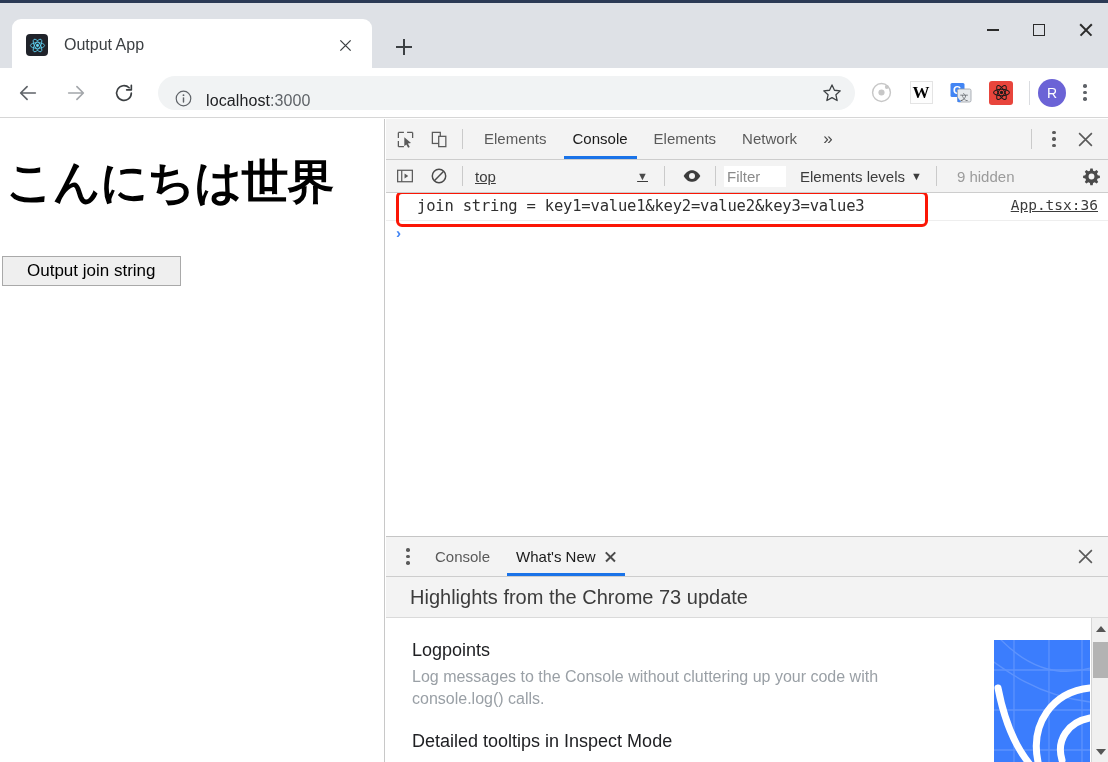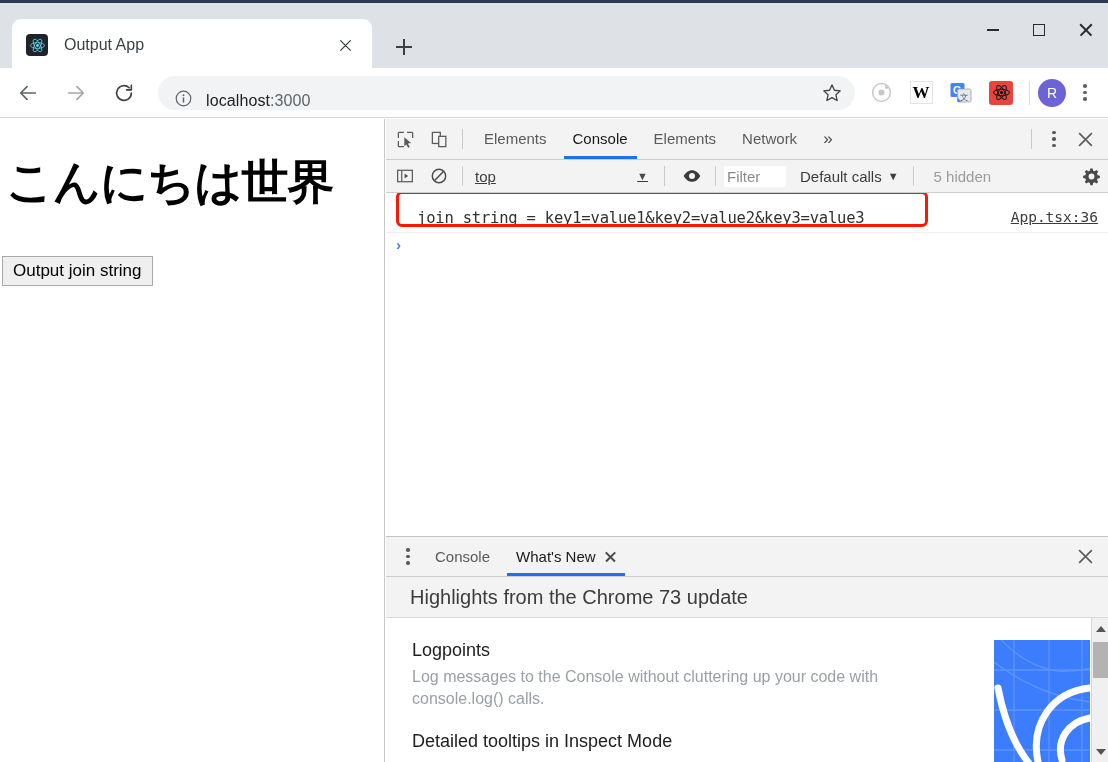--- a/index.html
+++ b/index.html
@@ -132,21 +132,21 @@
     position: absolute; left: 0; top: 119px; width: 385px; height: 643px;
     background: #ffffff; overflow: hidden;
     border-right: 1px solid #c8c8c8;
   }
   .page-h1 {
     font-size: 47px; font-weight: bold; color: #000;
     margin: 32px 0 0 6px; letter-spacing: -1px;
     font-family: "DejaVu Sans", "Liberation Sans", sans-serif;
   }
   .page-btn {
-    margin: 42px 0 0 2px; padding: 4px 10px;
+    margin: 42px 0 0 2px; padding: 4px 24px;
     font-size: 17px; color: #000;
     background: #efefef; border: 1px solid #a9a9a9;
     font-family: "Liberation Sans", sans-serif;
   }
 
   
   .devtools {
     position: absolute; left: 386px; top: 119px;
     width: 722px; height: 643px; background: #ffffff;
     display: flex; flex-direction: column;
@@ -206,21 +206,21 @@
     display: flex; align-items: center; justify-content: center;
   }
 
   
   .console-body {
     flex: 1; background: #ffffff; position: relative; overflow: hidden;
   }
   .console-msg {
     display: flex; align-items: flex-start;
     border-bottom: 1px solid #eeeeee;
-    padding: 16px 0 5px 0; min-height: 28px;
+    padding: 4px 0 5px 0; min-height: 28px;
     background: #fff;
   }
   .console-text {
     font-family: "DejaVu Sans Mono", "Liberation Mono", monospace;
     font-size: 15.5px; color: #303030; padding-left: 31px; flex: 1;
     white-space: pre; letter-spacing: -0.2px;
   }
   .console-src {
     font-family: "DejaVu Sans Mono", "Liberation Mono", monospace;
     font-size: 14.5px; color: #3b3b3b; text-decoration: underline;
@@ -483,25 +483,25 @@
       <span class="dt-sep"></span>
       <div class="dt-iconbtn">
         <svg width="20" height="20" viewBox="0 0 24 24">
           <path d="M2 12 C5 6.5 9 5 12 5 C15 5 19 6.5 22 12 C19 17.5 15 19 12 19 C9 19 5 17.5 2 12 Z" fill="#3c3c3c"></path>
           <circle cx="12" cy="12" r="3.6" fill="#f3f3f3"></circle>
         </svg>
       </div>
       <span class="dt-sep"></span>
       <div class="filter-input">Filter</div>
       <div class="levels">
-        <span>Default calls</span>
+        <span>Elements levels</span>
         <span class="caret">▼</span>
       </div>
       <span class="dt-sep" style="margin-left:14px;"></span>
-      <div class="hidden-count">5 hidden</div>
+      <div class="hidden-count">9 hidden</div>
       <span class="dt-spacer"></span>
       <div class="gear-btn">
         <svg width="19" height="19" viewBox="0 0 24 24">
           <path d="M12 8.3 a3.7 3.7 0 1 0 0 7.4 a3.7 3.7 0 1 0 0 -7.4 Z M10.5 1.8 h3 l.5 2.8 2.1 .9 2.3-1.6 2.1 2.1 -1.6 2.3 .9 2.1 2.8 .5 v3 l-2.8 .5 -.9 2.1 1.6 2.3 -2.1 2.1 -2.3-1.6 -2.1 .9 -.5 2.8 h-3 l-.5-2.8 -2.1-.9 -2.3 1.6 -2.1-2.1 1.6-2.3 -.9-2.1 -2.8-.5 v-3 l2.8-.5 .9-2.1 -1.6-2.3 2.1-2.1 2.3 1.6 2.1-.9 Z" fill="#4a4a4a" fill-rule="evenodd"></path>
         </svg>
       </div>
     </div>
 
     <div class="console-body">
       <div class="console-msg">

